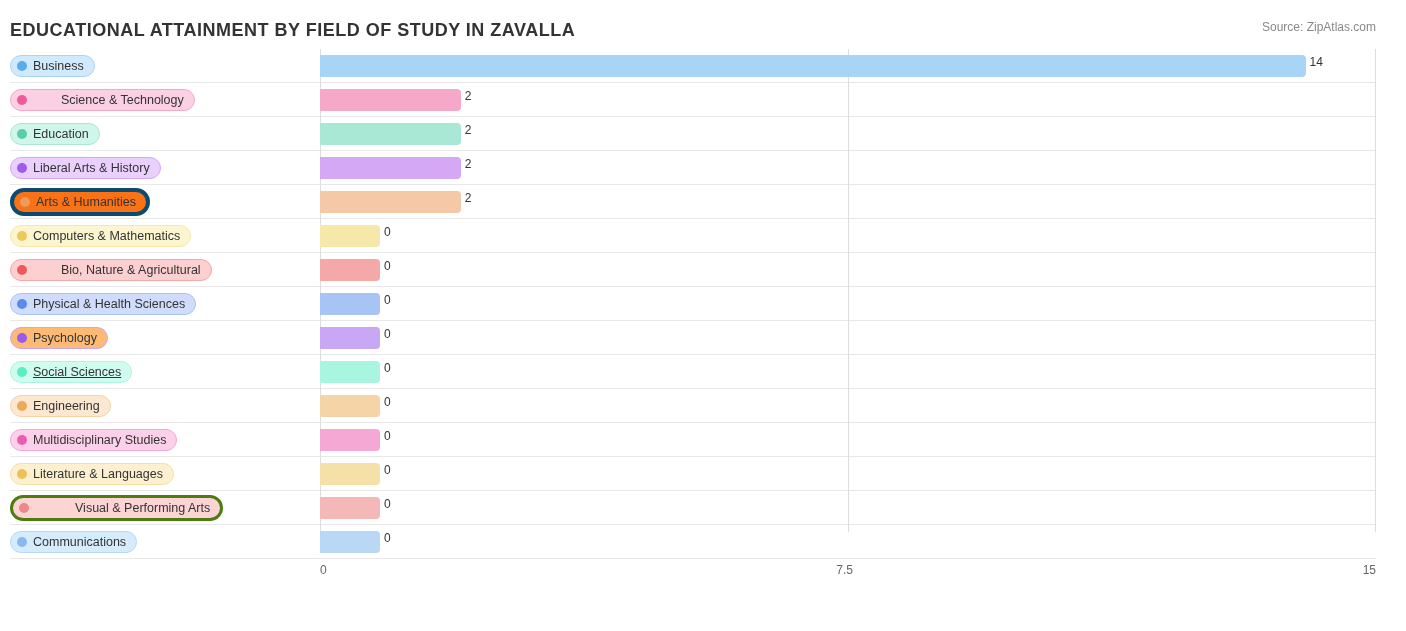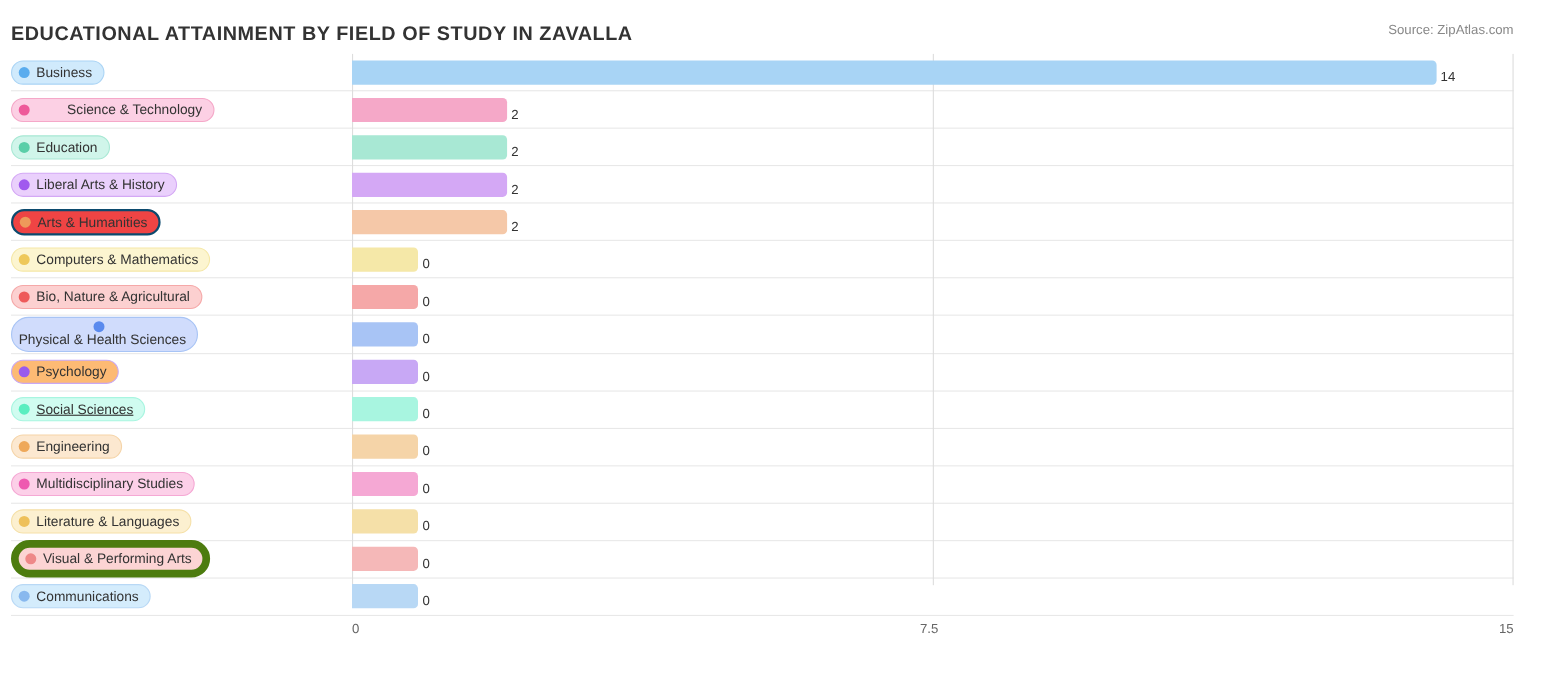--- a/index.html
+++ b/index.html
@@ -84,21 +84,21 @@
     .label-dot {
       width: 10px;
       height: 10px;
       border-radius: 50%;
       margin-right: 6px;
       flex-shrink: 0;
     }
     .bar-area {
       flex: 1;
       display: flex;
-      align-items: flex-end;
+      align-items: flex-start;
       position: relative;
     }
     .bar {
       height: 22px;
       border-radius: 0 4px 4px 0;
       display: flex;
       align-items: center;
       position: relative;
     }
     .bar-value {
@@ -148,30 +148,30 @@
     .dot-engineering { background: #eea85a; }
     .dot-multi       { background: #ee5ab0; }
     .dot-lit-lang    { background: #eec05a; }
     .dot-visual      { background: #ee8888; }
     .dot-comm        { background: #88b8ee; }
 
     .pill-business    { background: #d0eafc; border: 1px solid #aad4f5; }
     .pill-sci-tech    { background: #fcd0e4; border: 1px solid #f5a8c8; }
     .pill-education   { background: #d0f5ea; border: 1px solid #a8e8d4; }
     .pill-liberal     { background: #ead0fc; border: 1px solid #d4a8f5; }
-    .pill-arts-hum    { background: #ef4444; border: 2px solid #0c4a6e; }
+    .pill-arts-hum    { background: #f97316; border: 4px solid #0c4a6e; }
     .pill-comp-math   { background: #fcf5d0; border: 1px solid #f5e8a8; align-items: center; }
     .pill-bio         { background: #fcd0d0; border: 1px solid #f5a8a8; }
-    .pill-phys-health { background: #d0dcfc; border: 1px solid #a8c4f5; flex-direction: column; }
+    .pill-phys-health { background: #d0dcfc; border: 1px solid #a8c4f5; }
     .pill-psych       { background: #fdba74; border: 1px solid #c8a8f5; }
     .pill-social      { background: #d0fcf0; border: 1px solid #a8f5e0; text-decoration: underline; }
     .pill-engineering { background: #fce8d0; border: 1px solid #f5d4a8; }
     .pill-multi       { background: #fcd0e8; border: 1px solid #f5a8d4; }
     .pill-lit-lang    { background: #fcf0d0; border: 1px solid #f5e0a8; }
-    .pill-visual      { background: #fcd4d4; border: 7px solid #4d7c0f; }
+    .pill-visual      { background: #fcd4d4; border: 3px solid #4d7c0f; gap: 40px; }
     .pill-comm        { background: #d4ecfc; border: 1px solid #b8d8f5; }
   </style>
 </head>
 <body>
 
 <div class="chart-container">
   <div class="chart-title">EDUCATIONAL ATTAINMENT BY FIELD OF STUDY IN ZAVALLA</div>
   <div class="source-label">Source: ZipAtlas.com</div>
 
   <div class="chart-area">
@@ -251,21 +251,21 @@
           </div>
           <div class="bar-area">
             <div class="bar color-comp-math" style="width: 60px;"></div>
             <span class="bar-value">0</span>
           </div>
         </div>
         <div class="bar-row">
           <div class="label-area">
             <div class="label-pill pill-bio">
               <div class="label-dot dot-bio"></div>
-              <span style="font-size: 12.5px;">Bio, Nature &amp; Agricultural</span>
+              <span style="font-size: 12.5px; margin-left: 28px;">Bio, Nature &amp; Agricultural</span>
             </div>
           </div>
           <div class="bar-area">
             <div class="bar color-bio" style="width: 60px;"></div>
             <span class="bar-value">0</span>
           </div>
         </div>
         <div class="bar-row">
           <div class="label-area">
             <div class="label-pill pill-phys-health">

